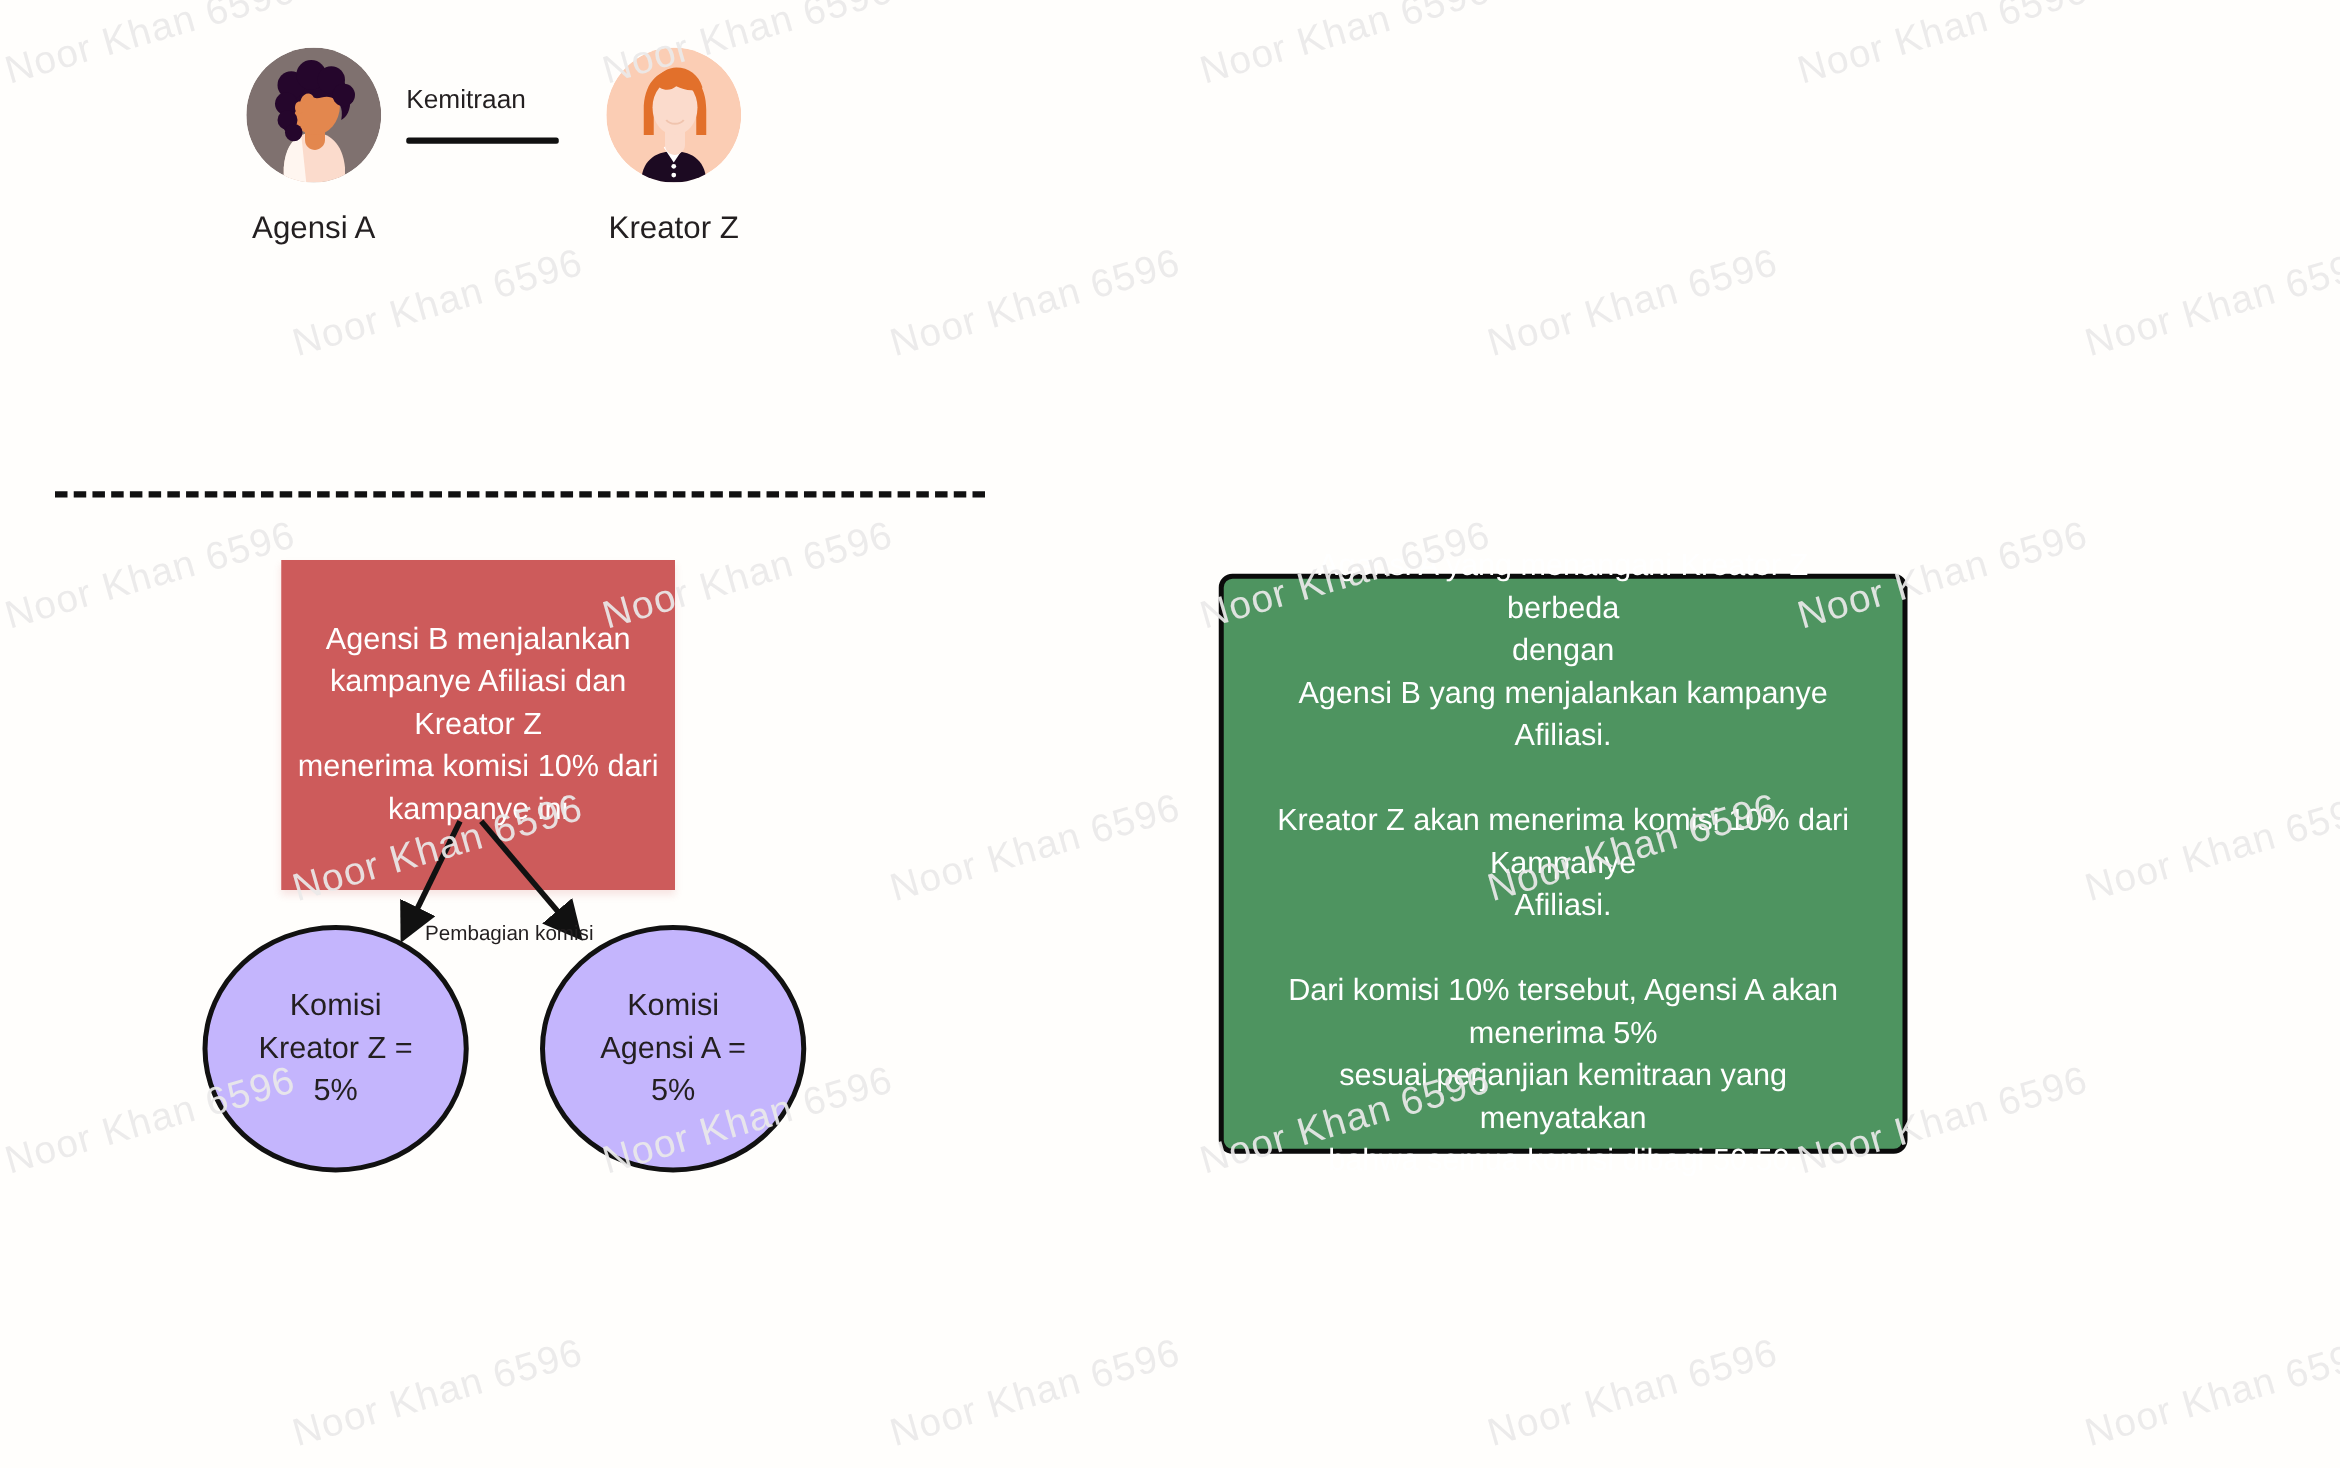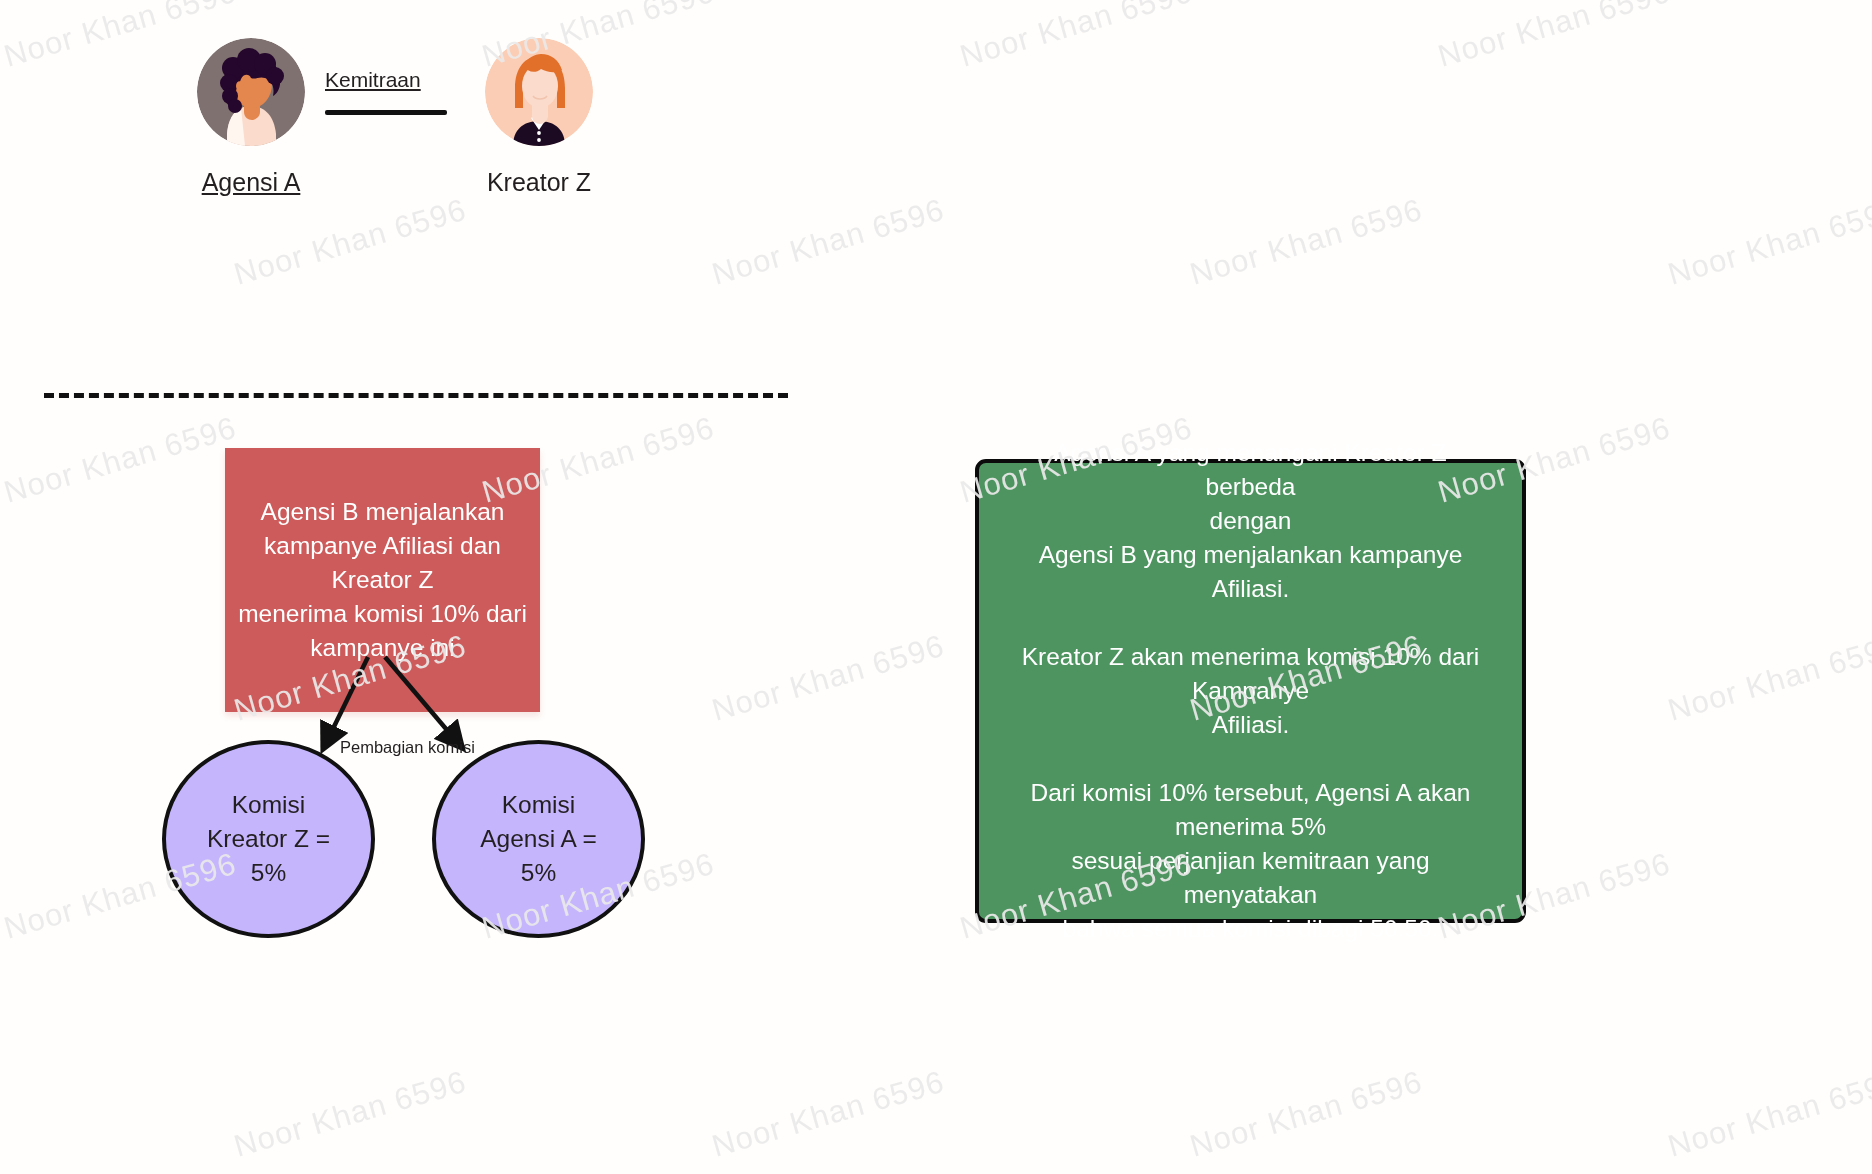--- a/index.html
+++ b/index.html
@@ -61,30 +61,29 @@
     margin: 0 auto;
   }
   .avatar-label {
     margin-top: 22px;
     font-size: 25px;
     color: #231f20;
     font-family: "Liberation Sans", sans-serif;
     white-space: nowrap;
   }
 
-  #agency-a-block { left: 196px; top: 38px; width: 110px; text-decoration: underline; }
+  #agency-a-block { left: 196px; top: 38px; width: 110px; }
   #creator-z-block { left: 484px; top: 38px; width: 110px; }
 
   
   #kemitraan-group {
     position: absolute;
     left: 325px;
     top: 68px;
     z-index: 2;
-    text-decoration: underline;
   }
   #kemitraan-label {
     font-size: 21px;
     color: #231f20;
     white-space: nowrap;
   }
   #kemitraan-line {
     margin-top: 18px;
     width: 122px;
     height: 5px;

